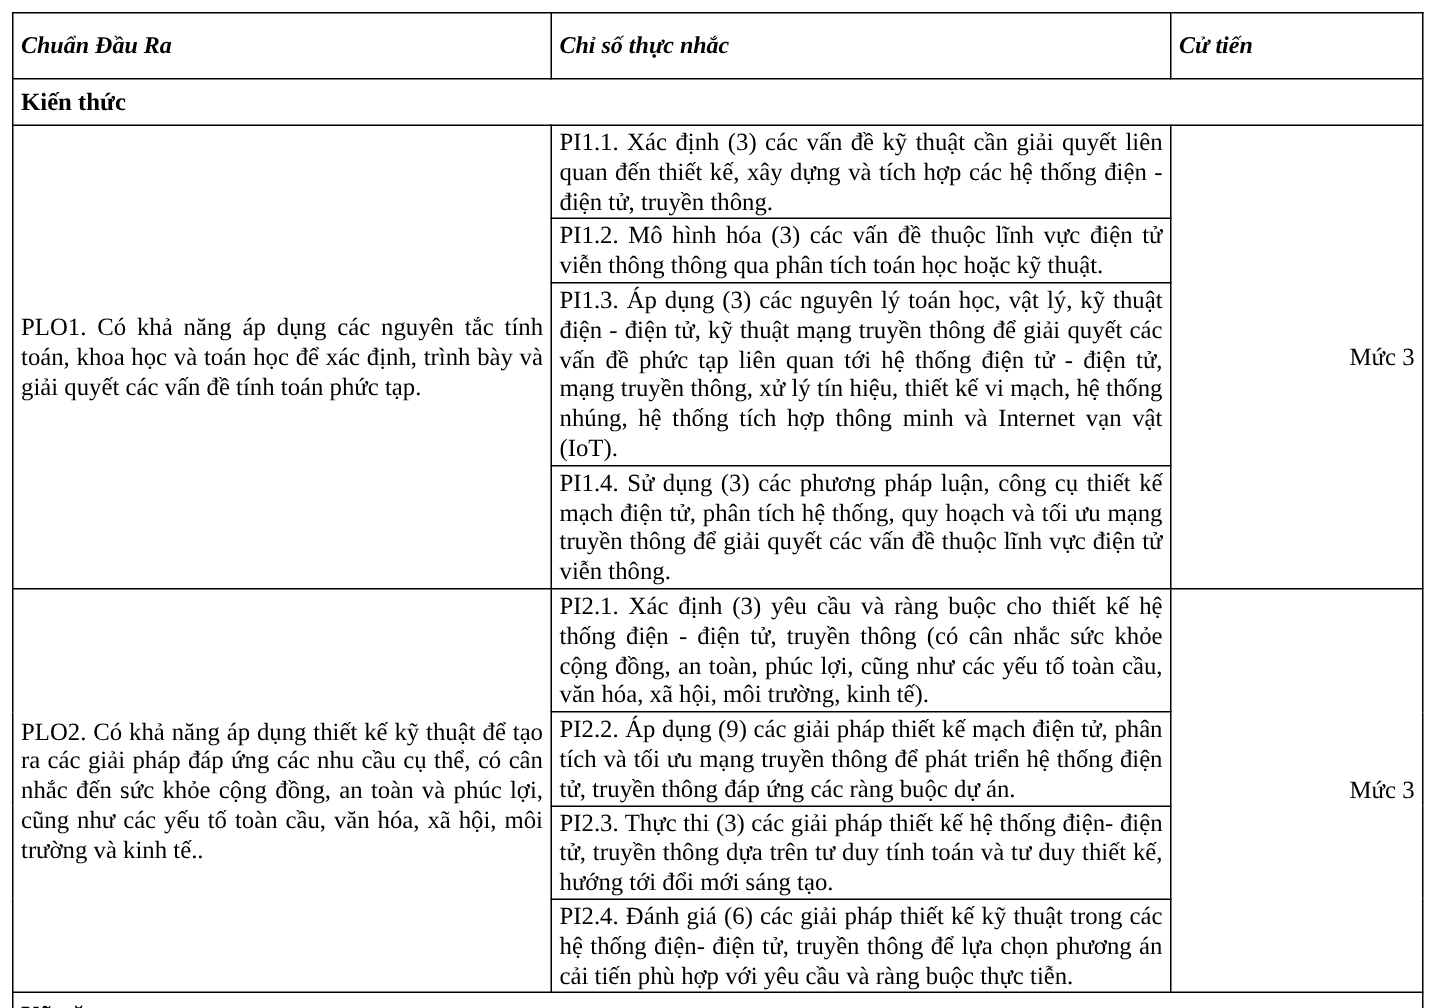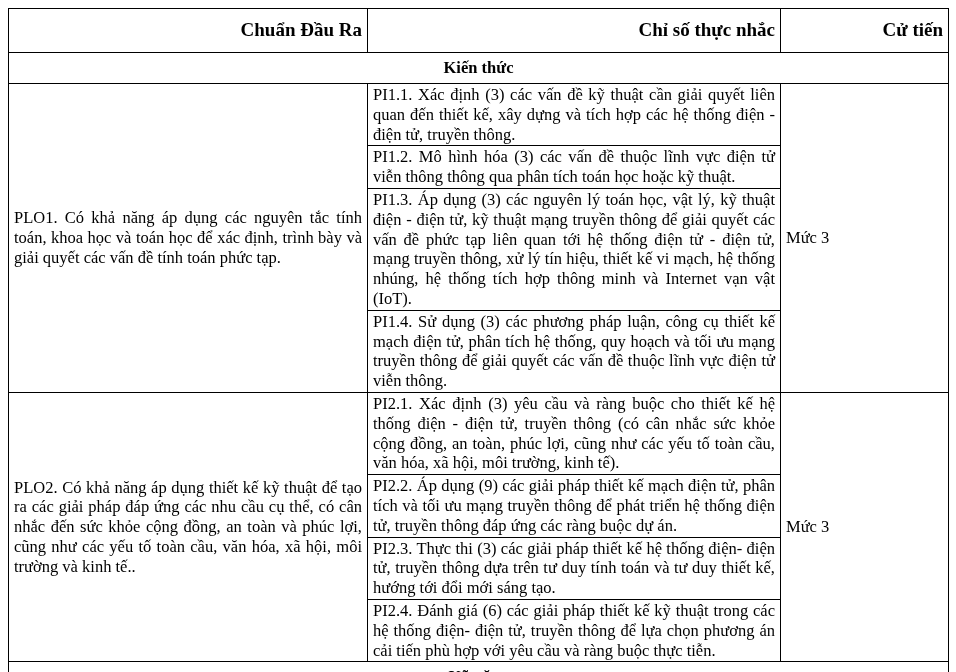--- a/index.html
+++ b/index.html
@@ -25,32 +25,32 @@
     line-height: 1.2;
   }
   td, th {
     border: 1px solid #000000;
     padding: 1px 5px;
     vertical-align: middle;
     overflow: hidden;
   }
   th.hdr {
     font-weight: bold;
-    text-align: right;
+    text-align: left;
     height: 41px;
-    font-size: 19px;
+    font-size: 16px;
+    font-style: italic;
   }
   tr.section td {
     font-weight: bold;
-    text-align: center;
     height: 28px;
   }
   td.plo  { text-align: justify; }
   td.pi   { text-align: justify; }
-  td.lvl  { text-align: left; }
+  td.lvl  { text-align: right; }
   b.lead  { font-weight: normal; }
 </style>
 </head>
 <body>
 
 <div class="page">
   <table class="outcomes">
     <colgroup>
       <col style="width:359px">
       <col style="width:413px">

